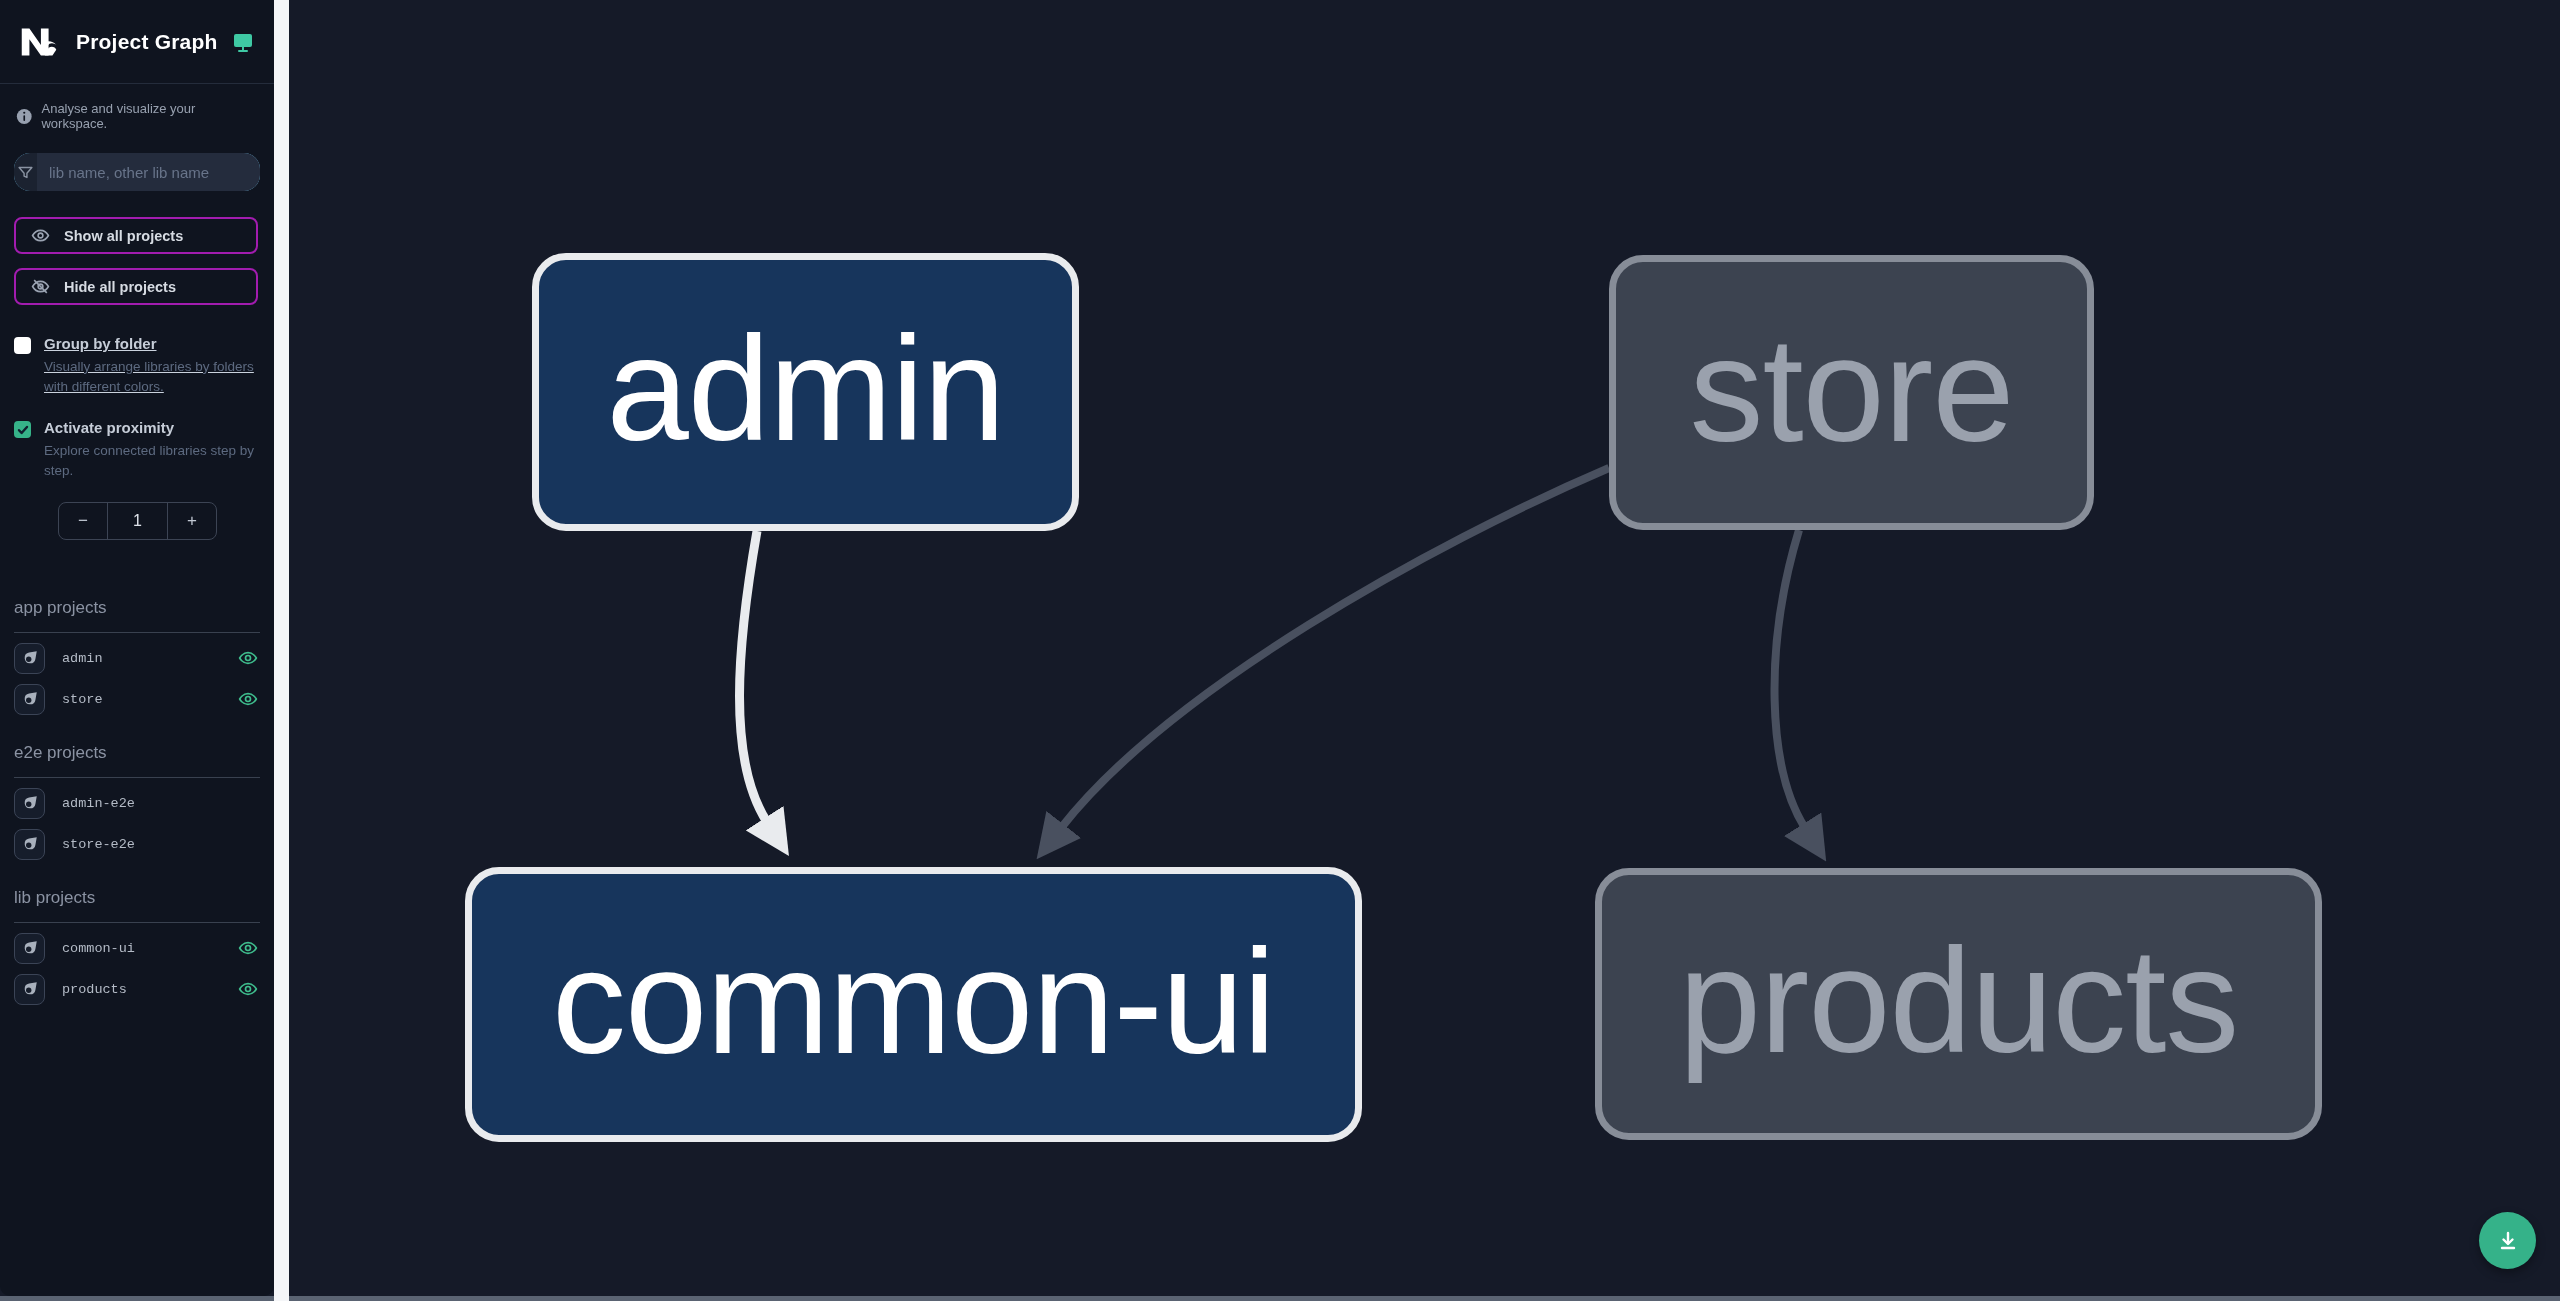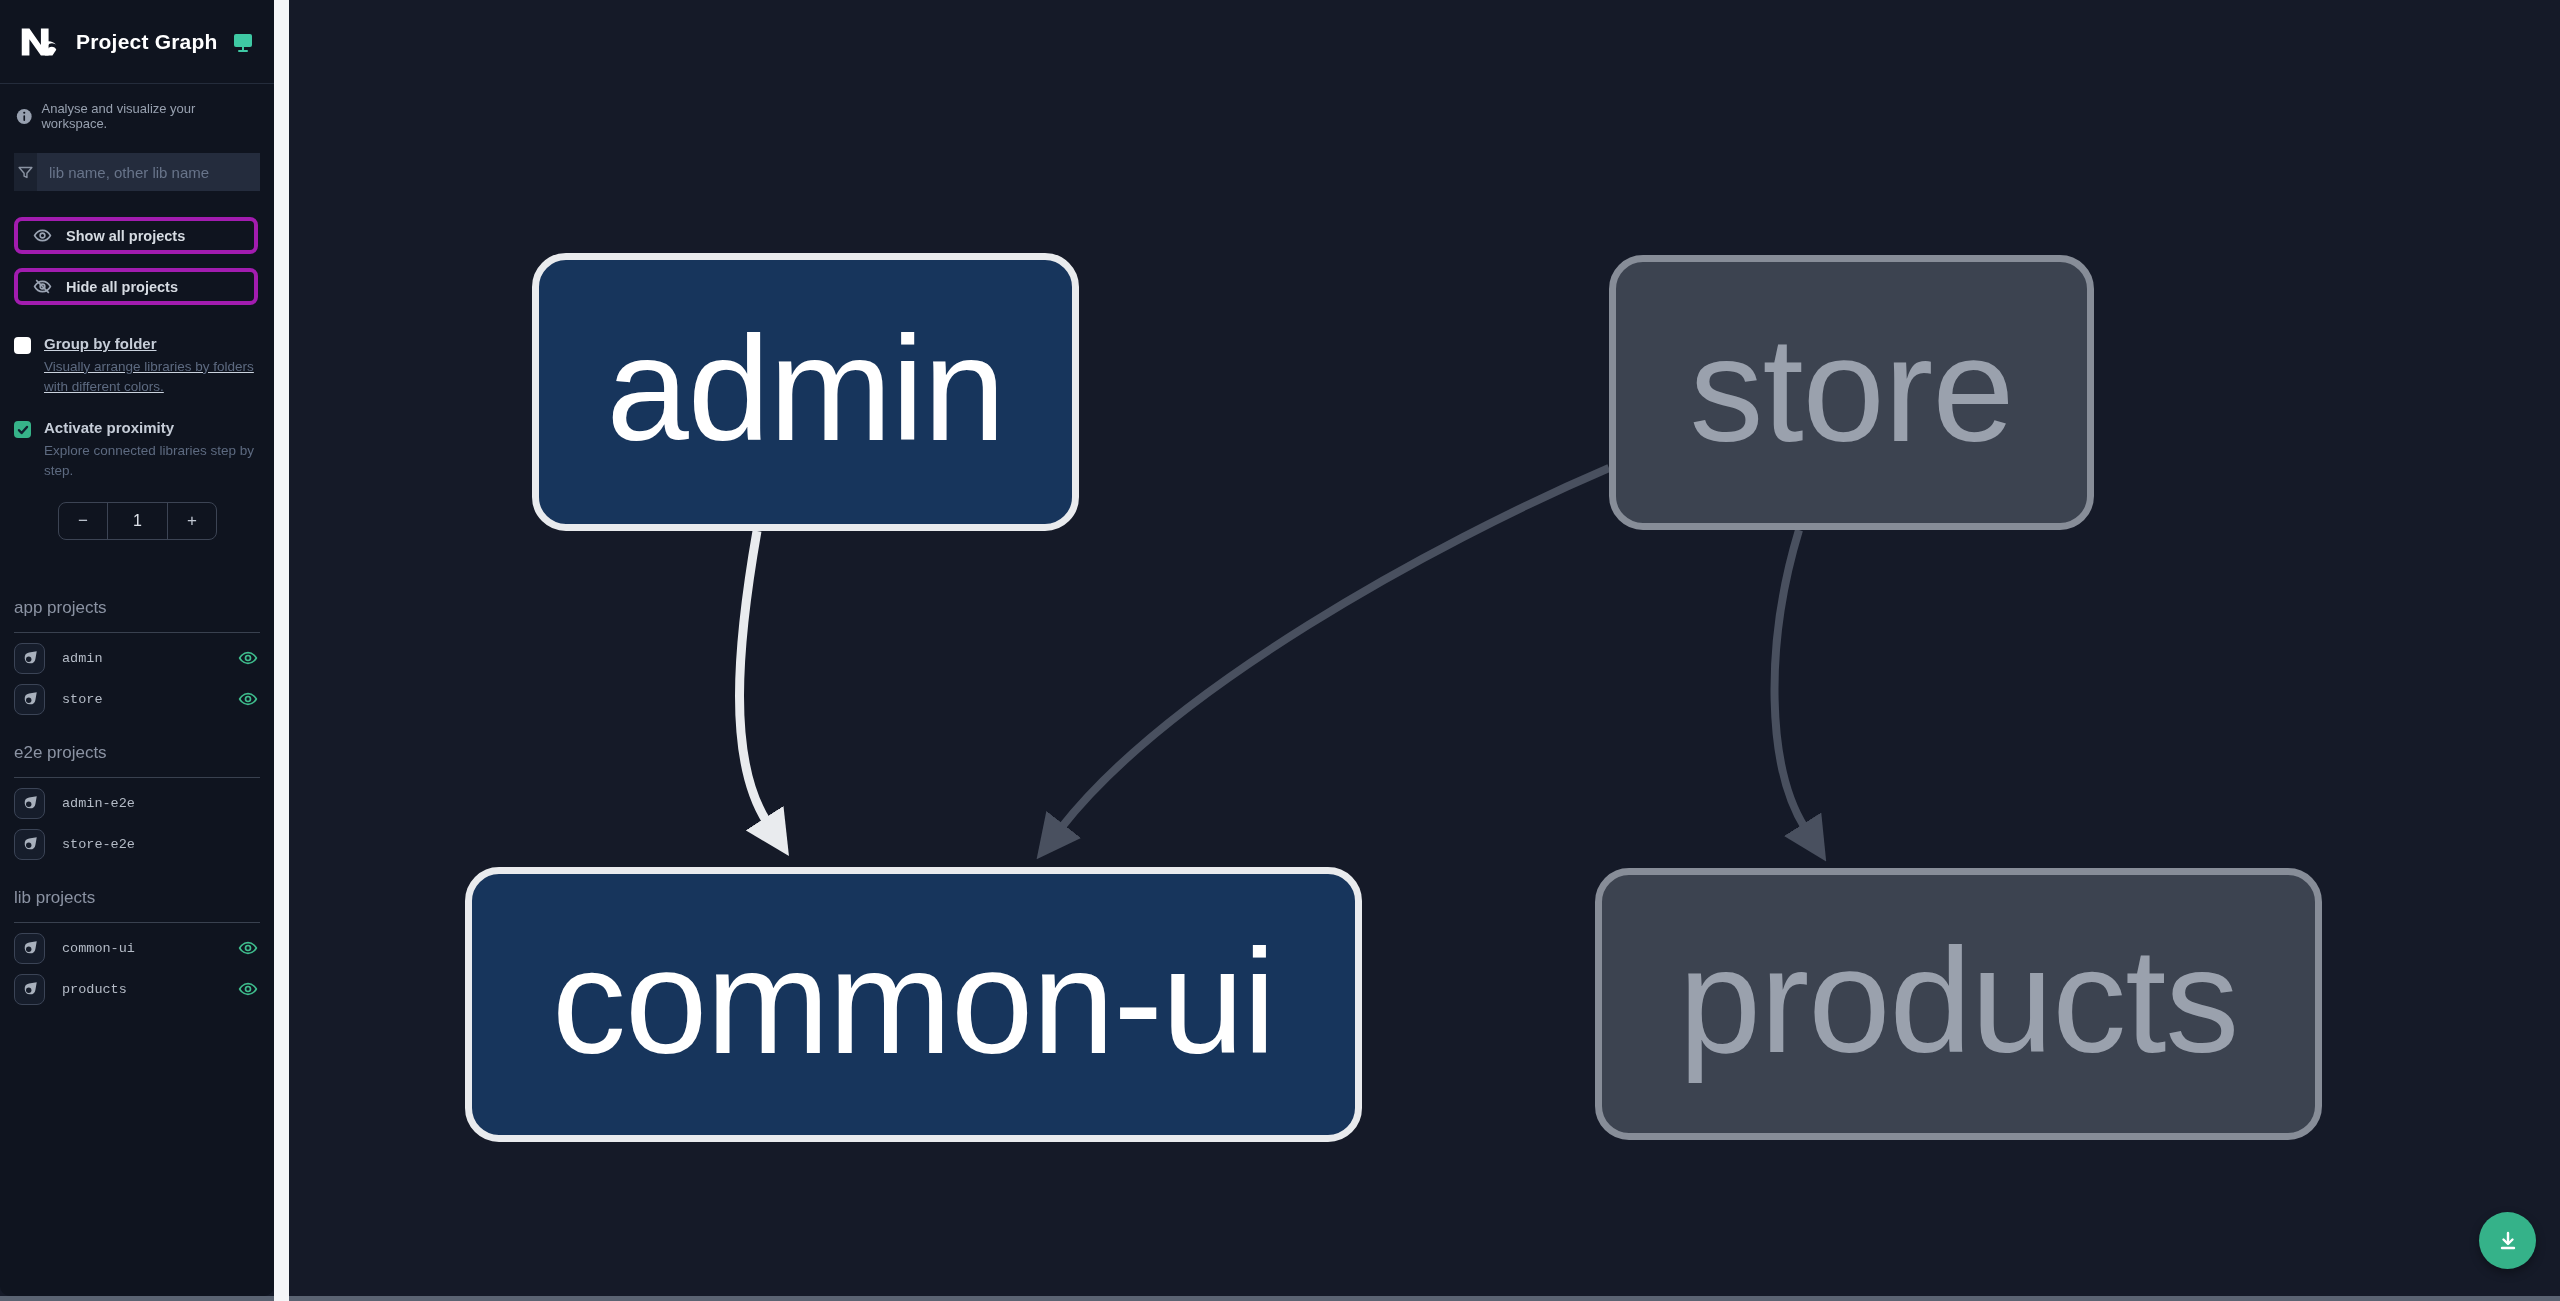--- a/index.html
+++ b/index.html
@@ -17,40 +17,40 @@
 
   .sb-header { display:flex; align-items:center; height:84px; padding:0 16px;
                border-bottom:1px solid #242c3b; }
   .nx-logo { width:46px; height:46px; flex:0 0 auto; }
   .sb-title { font-size:21px; font-weight:bold; color:#ffffff; margin-left:14px; letter-spacing:.2px; }
   .theme-btn { margin-left:14px; background:none; border:none; cursor:pointer; display:flex; }
 
   .sb-sub { display:flex; align-items:center; gap:9px; padding:17px 16px 14px 16px;
             font-size:13px; color:#97a0af; }
 
-  .search-wrap { display:flex; margin:8px 14px 0 14px; height:38px; border-radius:0;
+  .search-wrap { display:flex; margin:8px 14px 0 14px; height:38px; border-radius:16px;
                  overflow:hidden; background:#7dd3fc; }
   .search-icon-cell { width:38px; display:flex; align-items:center; justify-content:center;
                       background:#1b2230; }
   .search-input { flex:1; border:none; outline:none; background:#242c3d; color:#dfe4ea;
                   font-size:15px; padding:0 12px; font-family:"Liberation Sans",sans-serif; }
   .search-input::placeholder { color:#68748a; }
 
   .option { display:flex; margin:22px 16px 0 14px; gap:13px; }
   .checkbox { width:17px; height:17px; border-radius:4px; flex:0 0 auto; margin-top:2px; cursor:pointer; }
   .checkbox.gray { background:#9aa2af; }
   .checkbox.white { background:#ffffff; }
   .checkbox.teal { background:#36b389; display:flex; align-items:center; justify-content:center; }
   .checkbox.teal svg { width:12px; height:12px; }
   .opt-label { font-size:15px; font-weight:bold; color:#c6cdd8; line-height:1.25; }
   .opt-desc { font-size:13.5px; color:#5d6a80; line-height:1.5; margin-top:3px; }
 
   .sb-btn { display:flex; align-items:center; gap:14px; width:244px; height:37px;
             margin:14px 14px 0 14px; padding:0 15px; background:transparent;
-            border:4px solid #a21caf; border-radius:8px; color:#d6dbe2;
+            border:2px solid #a21caf; border-radius:8px; color:#d6dbe2;
             font-size:14.5px; font-weight:bold; cursor:pointer;
             font-family:"Liberation Sans",sans-serif; }
   .sb-btn:first-of-type { margin-top:26px; }
 
   .stepper { display:flex; width:159px; height:38px; margin:20px 0 0 58px;
              border:1px solid #3c4454; border-radius:8px; overflow:hidden; }
   .stepper > * { display:flex; align-items:center; justify-content:center;
                  color:#dde2e9; font-size:17px; background:transparent; border:none;
                  font-family:"Liberation Sans",sans-serif; }
   .step-btn { width:48px; cursor:pointer; color:#c2c9d4; }

